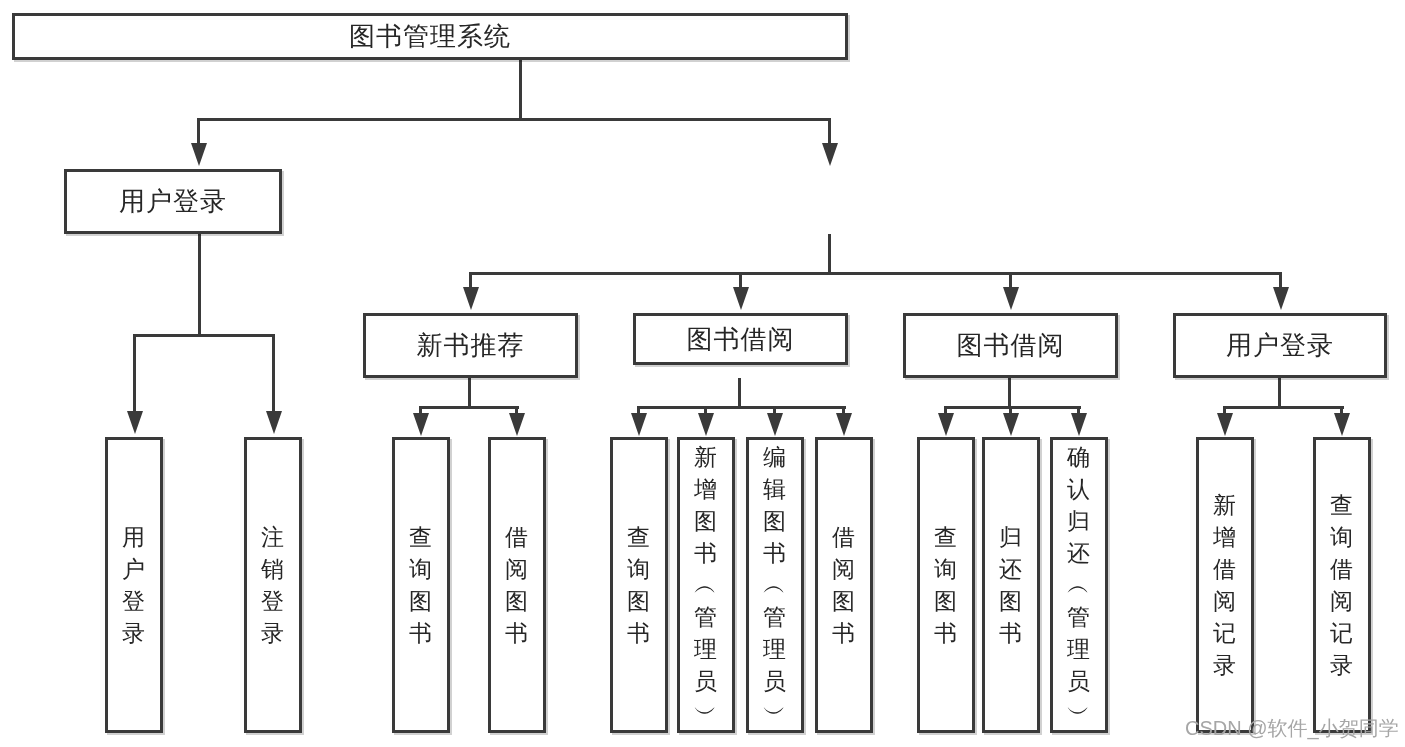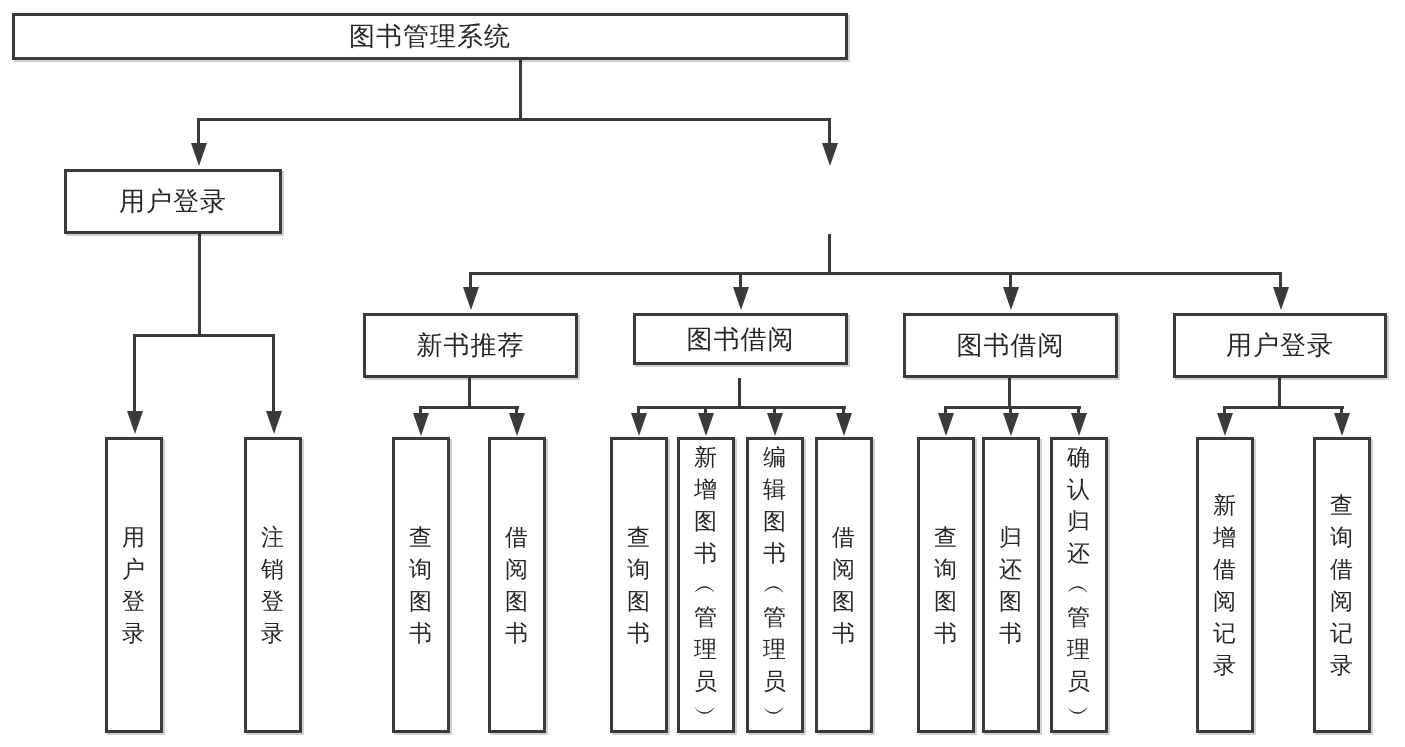--- a/index.html
+++ b/index.html
@@ -256,14 +256,15 @@
     <div class="vcol vtext">
         <div>查</div>
         <div>询</div>
         <div>借</div>
         <div>阅</div>
         <div>记</div>
         <div>录</div>
       </div>
   </div>
 
+  <div class="watermark">CSDN @软件_小贺同学</div>
 
 </div>
 
 </body></html>

